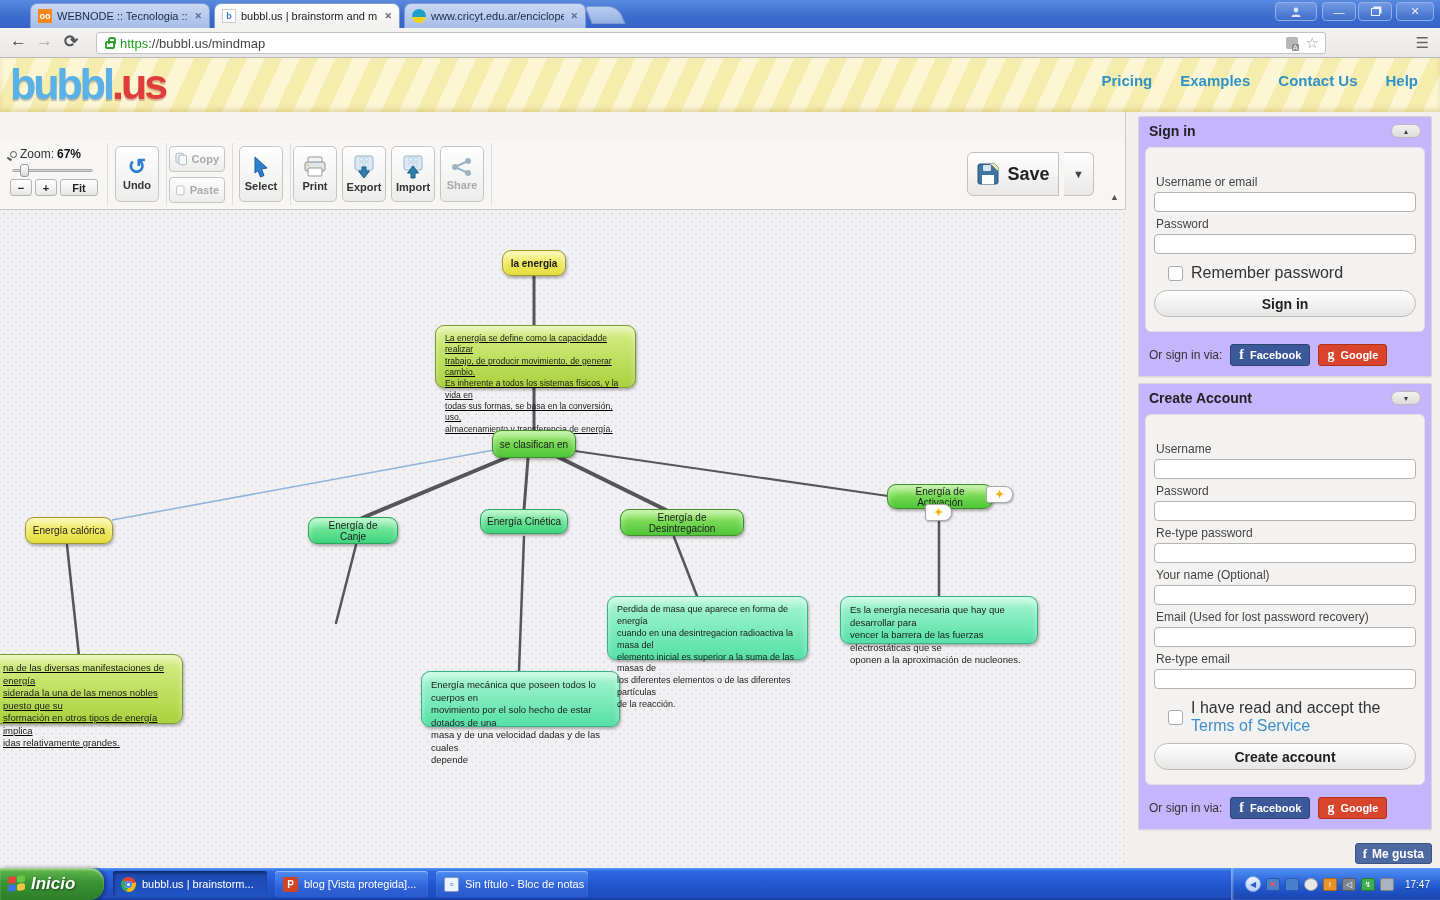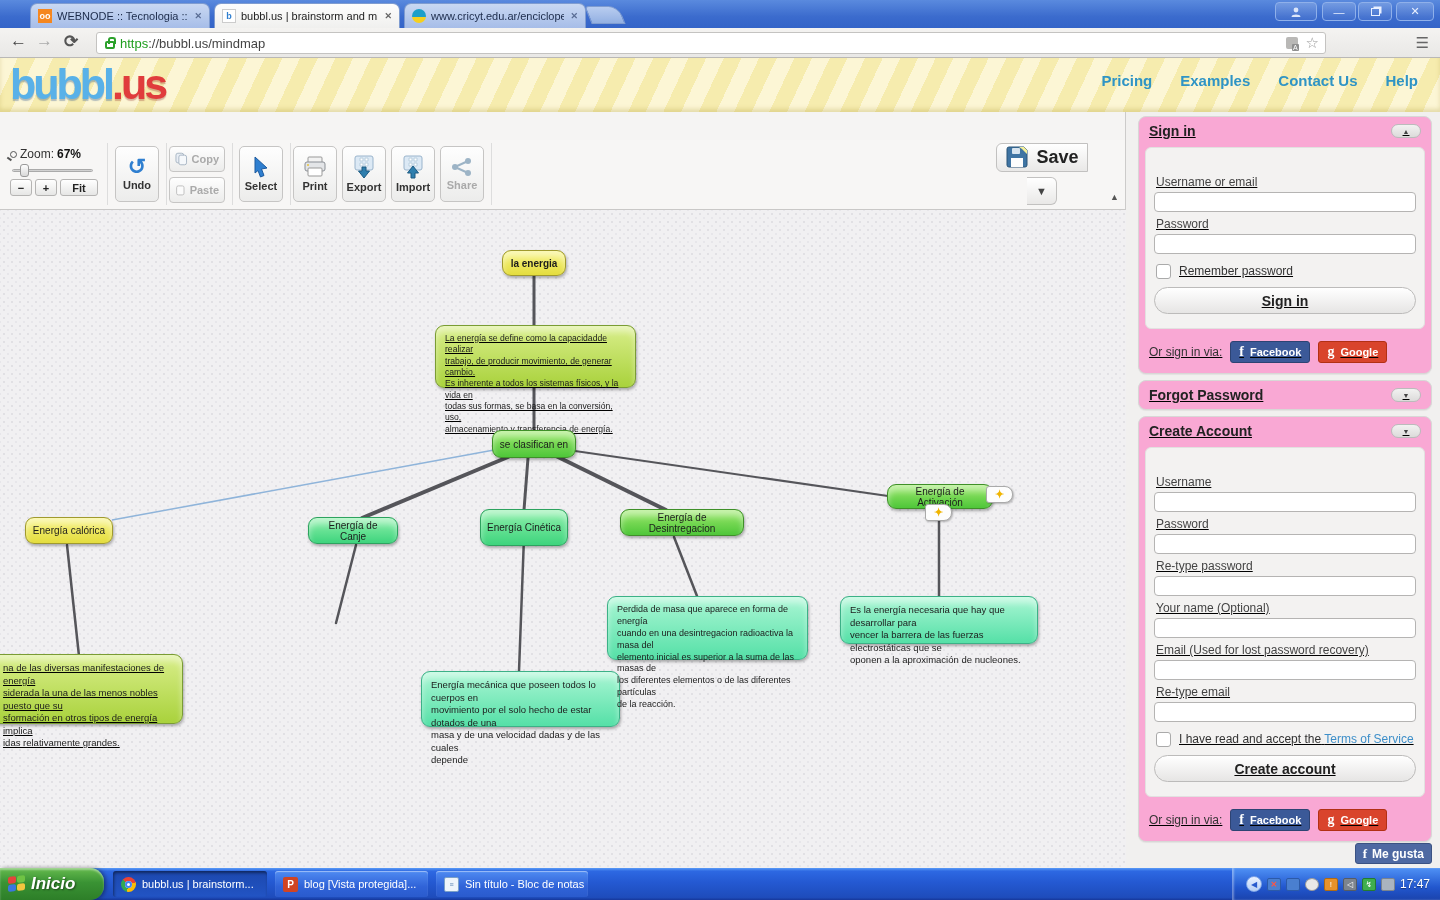--- a/index.html
+++ b/index.html
@@ -78,21 +78,21 @@
   #zoomval { font-weight:bold; color:#111; }
   #mag { width:7px; height:7px; border:1.5px solid #555; border-radius:50%; position:relative; }
   #mag:after { content:""; position:absolute; left:-4px; top:6px; width:5px; height:1.5px; background:#555; transform:rotate(35deg); }
   #slider { position:relative; height:12px; margin:3px 2px 2px; }
   #slider .track { position:absolute; left:0; right:6px; top:5px; height:3px; background:linear-gradient(#bbb,#e8e8e8); border-radius:2px; border:1px solid #aaa; }
   #slider .thumb { position:absolute; left:8px; top:0; width:9px; height:13px; background:linear-gradient(#fdfdfd,#d9d9d9); border:1px solid #999; border-radius:3px; }
   #zoombtns { display:flex; gap:3px; margin-top:3px; }
   .zbtn { height:17px; border:1px solid #b5b4b3; border-radius:3px; background:linear-gradient(#fff,#e6e6e5);
     font-size:11px; font-weight:bold; color:#222; display:flex; align-items:center; justify-content:center; }
   #undogrp { left:108px; } #cpgrp { left:162px; flex-direction:column; justify-content:center; }
-  #selgrp { left:232px; } #iogrp { left:286px; } #savegrp { right:30px; border-right:none;flex-direction:column; }
+  #selgrp { left:232px; } #iogrp { left:286px; } #savegrp { right:24px; border-right:none; }
   .glyph-undo { font-size:22px; line-height:20px; color:#2f7fd0; font-weight:bold; }
   svg.ic { display:block; }
   #save-main { height:44px; width:92px; border:1px solid #c2c1c0; border-radius:6px 0 0 6px;
     background:linear-gradient(#ffffff,#e9e8e7); display:flex; align-items:center; justify-content:center; gap:7px; }
   #save-main .lbl { font-size:18px; font-weight:bold; color:#222; }
   #save-drop { height:44px; width:30px; border:1px solid #c2c1c0; border-left:none; border-radius:0 6px 6px 0;
     background:linear-gradient(#ffffff,#e9e8e7); display:flex; align-items:center; justify-content:center; font-size:11px; color:#444; }
   #tb-collapse { position:absolute; right:6px; top:52px; font-size:9px; color:#555; }
 
   
@@ -109,29 +109,29 @@
   .c-lime   { background:linear-gradient(#d9ee8a,#a9d23c); border:1px solid #7a9c34;text-decoration:underline; }
   .c-green  { background:linear-gradient(#9de96c,#4ec639); border:1px solid #3f9029; }
   .c-spring { background:linear-gradient(#8ff0ab,#3ed47d); border:1px solid #2da35f; }
   .c-mint   { background:linear-gradient(#aaf6d4,#55e0a7); border:1px solid #3cb187; }
   .addtag { position:absolute; width:27px; height:17px; background:#fdfdfd; border:1px solid #aaa;
     border-radius:3px 8px 8px 3px; box-shadow:1px 1px 2px rgba(0,0,0,.25);
     display:flex; align-items:center; justify-content:center; font-size:11px; color:#f0b400; font-weight:bold; }
 
   
   #sidebar { position:absolute; left:1130px; top:112px; width:310px; height:756px; background:#f1f0ef; }
-  .panel { margin:4px 8px 6px; background:#f9a8d4; border:1px solid #d8d7d6; border-radius:8px; box-shadow:0 1px 1px rgba(0,0,0,.06);text-decoration:underline; }
+  .panel { margin:4px 8px 6px; background:#c4b5fd; border:1px solid #d8d7d6; border-radius:2px; box-shadow:0 1px 1px rgba(0,0,0,.06); }
   .phead { display:flex; align-items:center; justify-content:space-between; padding:6px 10px; }
   .phead .ptitle { font-size:14px; font-weight:bold; color:#222; }
   .pill { width:30px; height:14px; border-radius:8px; background:linear-gradient(#f2f2f1,#dcdbda); border:1px solid #bbb;
     display:flex; align-items:center; justify-content:center; font-size:7px; color:#444; }
   .formarea { background:#f3f2f1; border:1px solid #e2e1e0; border-radius:6px; margin:2px 6px 8px; padding:22px 8px 10px; }
   .flabel { font-size:12px; color:#444; margin:5px 2px 3px; }
   .finput { width:100%; height:20px; background:#fff; border:1px solid #b5b4b3; border-radius:4px; }
-  .checkrow { display:flex; gap:8px; margin:10px 2px 8px; font-size:12px; color:#333; }
+  .checkrow { display:flex; align-items:center; gap:8px; margin:10px 14px 8px; font-size:16px; color:#333; }
   .checkbox { width:15px; height:15px; background:#fff; border:1px solid #aaa; border-radius:3px; flex:0 0 auto; }
   .bigbtn { height:27px; border:1px solid #bcbbba; border-radius:14px; background:linear-gradient(#ffffff,#e6e5e4);
     display:flex; align-items:center; justify-content:center; font-size:14px; font-weight:bold; color:#222; margin:2px 0 4px; }
   .orrow { display:flex; align-items:center; gap:8px; margin:12px 4px 10px; font-size:12px; color:#333; }
   .sbtn { height:22px; border-radius:3px; display:flex; align-items:center; padding:0 8px; gap:6px; color:#fff; font-size:11px; font-weight:bold; }
   .sbtn .fico { font-family:"Liberation Serif",serif; font-weight:bold; font-size:14px; }
   .toslink { color:#3e8fc9; }
   #megusta { position:absolute; right:8px; top:731px; height:21px; background:#4e69a2; border:1px solid #3b5283; border-radius:3px;
     color:#fff; font-size:12px; font-weight:bold; display:flex; align-items:center; gap:5px; padding:0 7px; }
   #megusta .fico { font-family:"Liberation Serif",serif; font-size:13px; font-weight:bold; }
@@ -147,21 +147,21 @@
   #xpflag i { border-radius:2px; }
   .titem { position:absolute; top:3px; height:26px; border-radius:3px; display:flex; align-items:center; gap:6px; padding:0 8px;
     background:linear-gradient(#4f8bf2,#3063d8 60%,#2a5bcd); box-shadow:inset 0 1px 1px rgba(255,255,255,.45); color:#fff; font-size:11px; white-space:nowrap; overflow:hidden; }
   .titem.pressed { background:linear-gradient(#1c48ae,#2254c4); box-shadow:inset 1px 2px 3px rgba(0,0,0,.45); }
   .ticon { width:15px; height:15px; flex:0 0 auto; border-radius:2px; display:flex; align-items:center; justify-content:center; font-size:10px; font-weight:bold; color:#fff; }
   #chromeic { border-radius:50%; background:conic-gradient(from -45deg,#ea4335 0 33%,#fbbc05 0 66%,#34a853 0); position:relative; }
   #chromeic:after { content:""; position:absolute; left:4px; top:4px; width:7px; height:7px; border-radius:50%; background:#fff; box-shadow:inset 0 0 0 2px #4285f4; }
   #tray { position:absolute; right:0; top:0; height:32px; display:flex; align-items:center; gap:5px; padding:0 10px 0 14px;
     background:linear-gradient(#4f91f5,#2257ce 60%,#1a43ad); box-shadow:inset 2px 0 2px rgba(255,255,255,.35); }
   .tico { width:14px; height:13px; border-radius:2px; font-size:8px; color:#fff; display:flex; align-items:center; justify-content:center; }
-  #trayclock { color:#fff; font-size:12px; text-shadow:0 1px 1px rgba(0,0,0,.4);text-align:right; }
+  #trayclock { color:#fff; font-size:10px; margin-left:6px; text-shadow:0 1px 1px rgba(0,0,0,.4);text-align:right; }
   #traychev { width:16px; height:16px; border-radius:50%; background:linear-gradient(#eaf2ff,#b8d0f5); color:#2a5bcd; font-size:8px; display:flex; align-items:center; justify-content:center; border:1px solid #7fa6e8; }
 </style>
 </head>
 <body>
 
 <div id="stage">
 
   <div id="titlebar">
     <div class="btab" style="left:30px; width:180px;">
       <span class="fav" style="background:#f5871f;">oo</span>
@@ -357,21 +357,21 @@
         </div>
 
       <div class="node c-yellow" style="left:25px; top:307px; width:88px; height:27px;">
         <span class="txt" style="font-weight:normal;">Energía calórica</span>
         </div>
 
       <div class="node c-spring" style="left:308px; top:307px; width:90px; height:27px;">
         <span class="txt" style="font-weight:normal;">Energía de Canje</span>
         </div>
 
-      <div class="node c-spring" style="left:480px; top:299px; width:88px; height:37px;">
+      <div class="node c-spring" style="left:480px; top:299px; width:88px; height:25px;">
         <span class="txt" style="font-weight:normal;">Energía Cinética</span>
         </div>
 
       <div class="node c-green" style="left:620px; top:299px; width:124px; height:27px;">
         <span class="txt" style="font-weight:normal;">Energía de Desintregacion</span>
         </div>
 
       <div class="node c-green" style="left:887px; top:274px; width:106px; height:25px;">
         <span class="txt" style="font-weight:normal;">Energía de Activación</span>
         </div>
@@ -433,26 +433,20 @@
           <span class="fico">f</span>
           <span>Facebook</span>
           </span>
         <span class="sbtn" style="background:#d9442c; border:1px solid #b23014;">
           <span class="fico">g</span>
           <span>Google</span>
           </span>
       </div>
     </div>
 
-    <div class="panel">
-      <div class="phead">
-        <span class="ptitle">Forgot Password</span>
-        <span class="pill">▼</span>
-      </div>
-    </div>
 
     <div class="panel">
       <div class="phead">
         <span class="ptitle">Create Account</span>
         <span class="pill">▼</span>
       </div>
       <div class="formarea">
         <div class="flabel">Username</div>
         <div class="finput"></div>
         <div class="flabel">Password</div>

